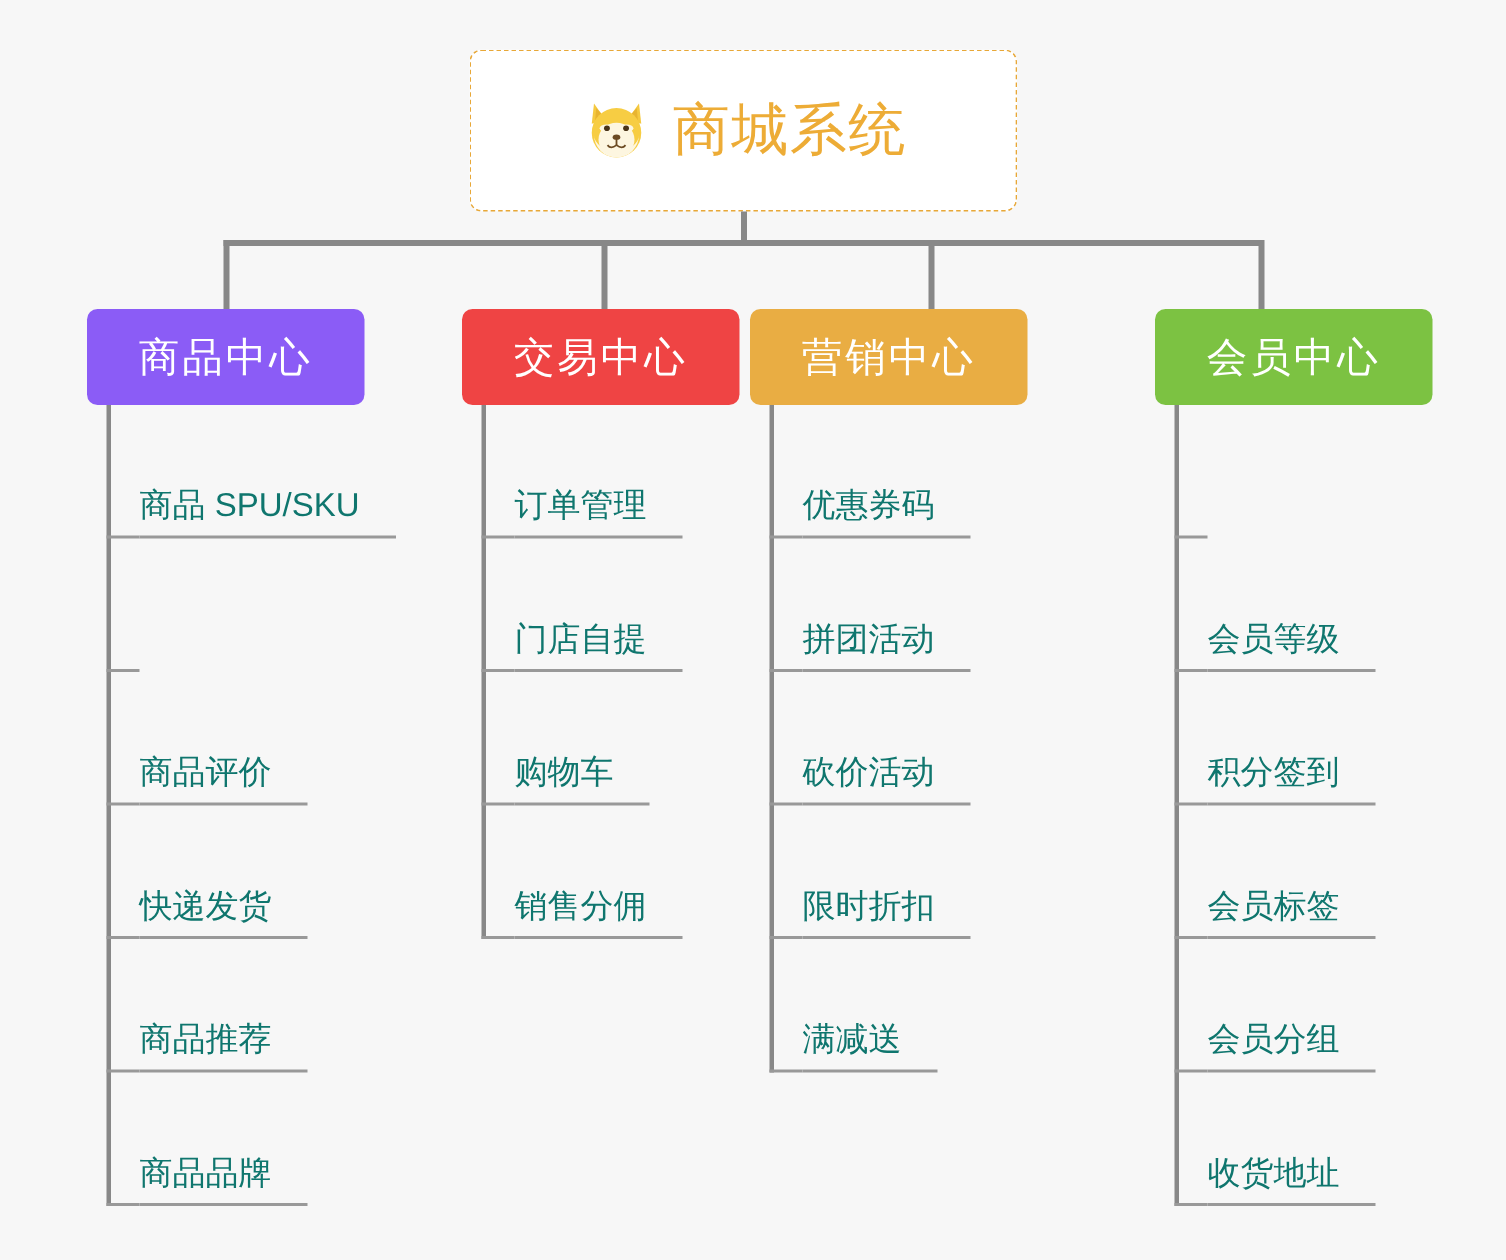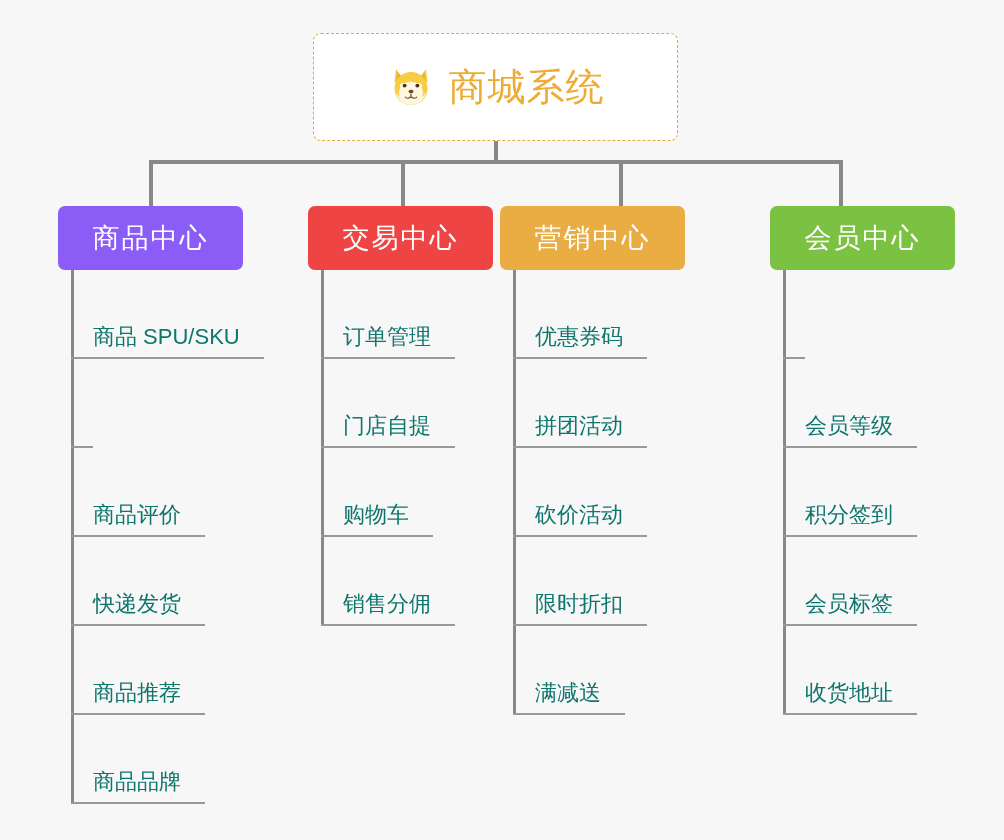--- a/index.html
+++ b/index.html
@@ -260,19 +260,23 @@
           <div class="leaf">
             <div class="leaf-rule"></div>
             <span class="leaf-label">积分签到</span>
           </div>
           <div class="leaf">
             <div class="leaf-rule"></div>
             <span class="leaf-label">会员标签</span>
           </div>
           <div class="leaf">
             <div class="leaf-rule"></div>
+            <span class="leaf-label">会员分组</span>
+          </div>
+          <div class="leaf">
+            <div class="leaf-rule"></div>
             <span class="leaf-label">收货地址</span>
           </div>
         </div>
       </div>
     </div>
 
 </div>
 
 </body></html>

